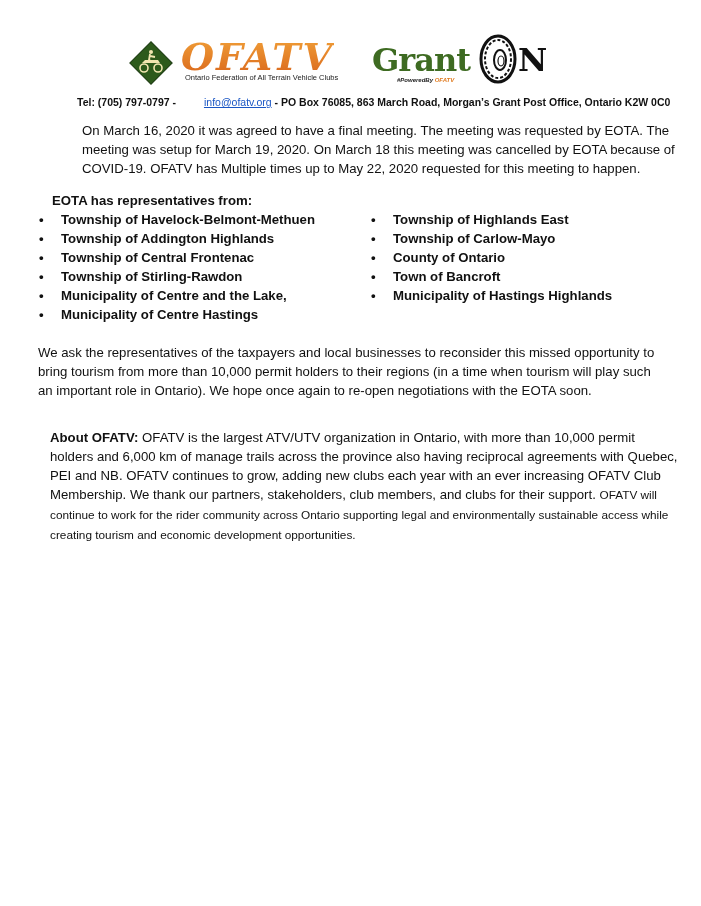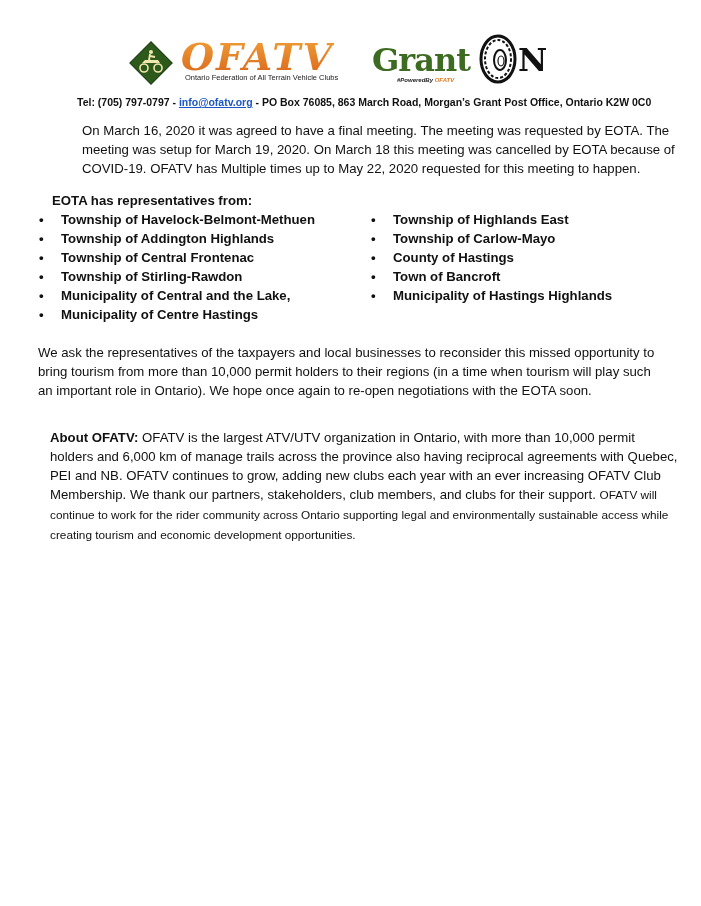--- a/index.html
+++ b/index.html
@@ -16,21 +16,21 @@
     .ofatv-sub { position: absolute; left: 57px; top: 37px; font-size: 7.5px; color: #222; white-space: nowrap; }
     .quadon-logo { position: absolute; left: 372px; top: 33px; width: 180px; height: 55px; }
     .quad-word { position: absolute; left: 0; top: 8px; font-family: "DejaVu Serif", serif; font-weight: bold;
                  font-size: 32px; color: #3e6b22; letter-spacing: -1px; }
     .tire-icon { position: absolute; left: 104px; top: 0px; width: 44px; height: 52px; }
     .n-word { position: absolute; left: 146px; top: 8px; font-family: "DejaVu Serif", serif; font-weight: bold;
               font-size: 32px; color: #111; }
     .powered { position: absolute; left: 25px; top: 44px; font-size: 6px; font-weight: bold; font-style: italic; color: #222; white-space: nowrap; }
     .powered .mini { color: #e07b20; }
     .contact { position: absolute; left: 77px; top: 96px; font-size: 10.5px; font-weight: bold; white-space: nowrap; color: #111; }
-    .contact a { color: #1a56c4; text-decoration: underline; font-weight: bold; }
+    .contact a { color: #1a56c4; text-decoration: underline; font-weight: normal; margin-left: 25px; }
     .para { position: absolute; font-size: 13.2px; line-height: 19px; color: #111; }
     .p-intro { left: 82px; top: 121px; width: 600px; }
     .eota-title { position: absolute; left: 38px; top: 193px; font-size: 13.2px; font-weight: bold; padding-left: 14px; }
     .list { position: absolute; margin: 0; padding: 0; list-style: none; font-size: 13.2px; font-weight: bold; line-height: 19px; }
     .list li { position: relative; padding-left: 22px; white-space: nowrap; }
     .list .bullet { position: absolute; left: 0; top: 0; }
     .list-left { left: 39px; top: 210px; }
     .list-right { left: 371px; top: 210px; }
     .p-ask { left: 38px; top: 343px; width: 630px; font-weight: normal; }
     .p-about { left: 38px; top: 416px; width: 630px; }
@@ -76,28 +76,28 @@
 
 <p class="para p-intro" style="margin:0;">On March 16, 2020 it was agreed to have a final meeting. The meeting was requested by EOTA. The meeting was setup for March 19, 2020. On March 18 this meeting was cancelled by EOTA because of COVID-19. OFATV has Multiple times up to May 22, 2020 requested for this meeting to happen.</p>
 
 <div class="eota-title">EOTA has representatives from:</div>
 
 <ul class="list list-left">
   <li><span class="bullet">•</span><span>Township of Havelock-Belmont-Methuen</span></li>
   <li><span class="bullet">•</span><span>Township of Addington Highlands</span></li>
   <li><span class="bullet">•</span><span>Township of Central Frontenac</span></li>
   <li><span class="bullet">•</span><span>Township of Stirling-Rawdon</span></li>
-  <li><span class="bullet">•</span><span>Municipality of Central and the Lake,</span></li>
+  <li><span class="bullet">•</span><span>Municipality of Centre and the Lake,</span></li>
   <li><span class="bullet">•</span><span>Municipality of Centre Hastings</span></li>
 </ul>
 
 <ul class="list list-right">
   <li><span class="bullet">•</span><span>Township of Highlands East</span></li>
   <li><span class="bullet">•</span><span>Township of Carlow-Mayo</span></li>
-  <li><span class="bullet">•</span><span>County of Hastings</span></li>
+  <li><span class="bullet">•</span><span>County of Ontario</span></li>
   <li><span class="bullet">•</span><span>Town of Bancroft</span></li>
   <li><span class="bullet">•</span><span>Municipality of Hastings Highlands</span></li>
 </ul>
 
 <p class="para p-ask" style="margin:0;">We ask the representatives of the taxpayers and local businesses to reconsider this missed opportunity to bring tourism from more than 10,000 permit holders to their regions (in a time when tourism will play such an important role in Ontario). We hope once again to re-open negotiations with the EOTA soon.</p>
 
 <p class="para p-about" style="margin:12px;">
   <b>About OFATV</b><b>: </b><span>OFATV is the largest ATV/UTV organization in Ontario, with more than 10,000 permit holders and 6,000 km of manage trails across the province also having reciprocal agreements with Quebec, PEI and NB. OFATV continues to grow, adding new clubs each year with an ever increasing OFATV Club Membership. We thank our partners, stakeholders, club members, and clubs for their support. </span><span class="small">OFATV will continue to work for the rider community across Ontario supporting legal and environmentally sustainable access while creating tourism and economic development opportunities.</span>
 </p>
 

